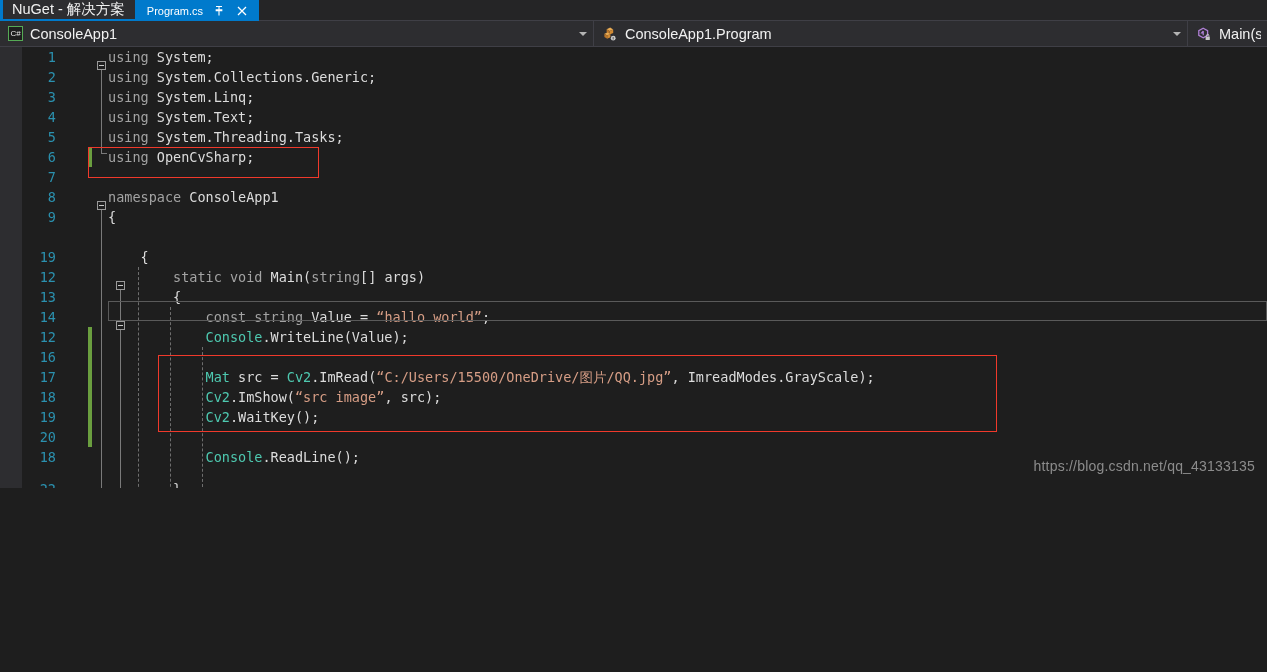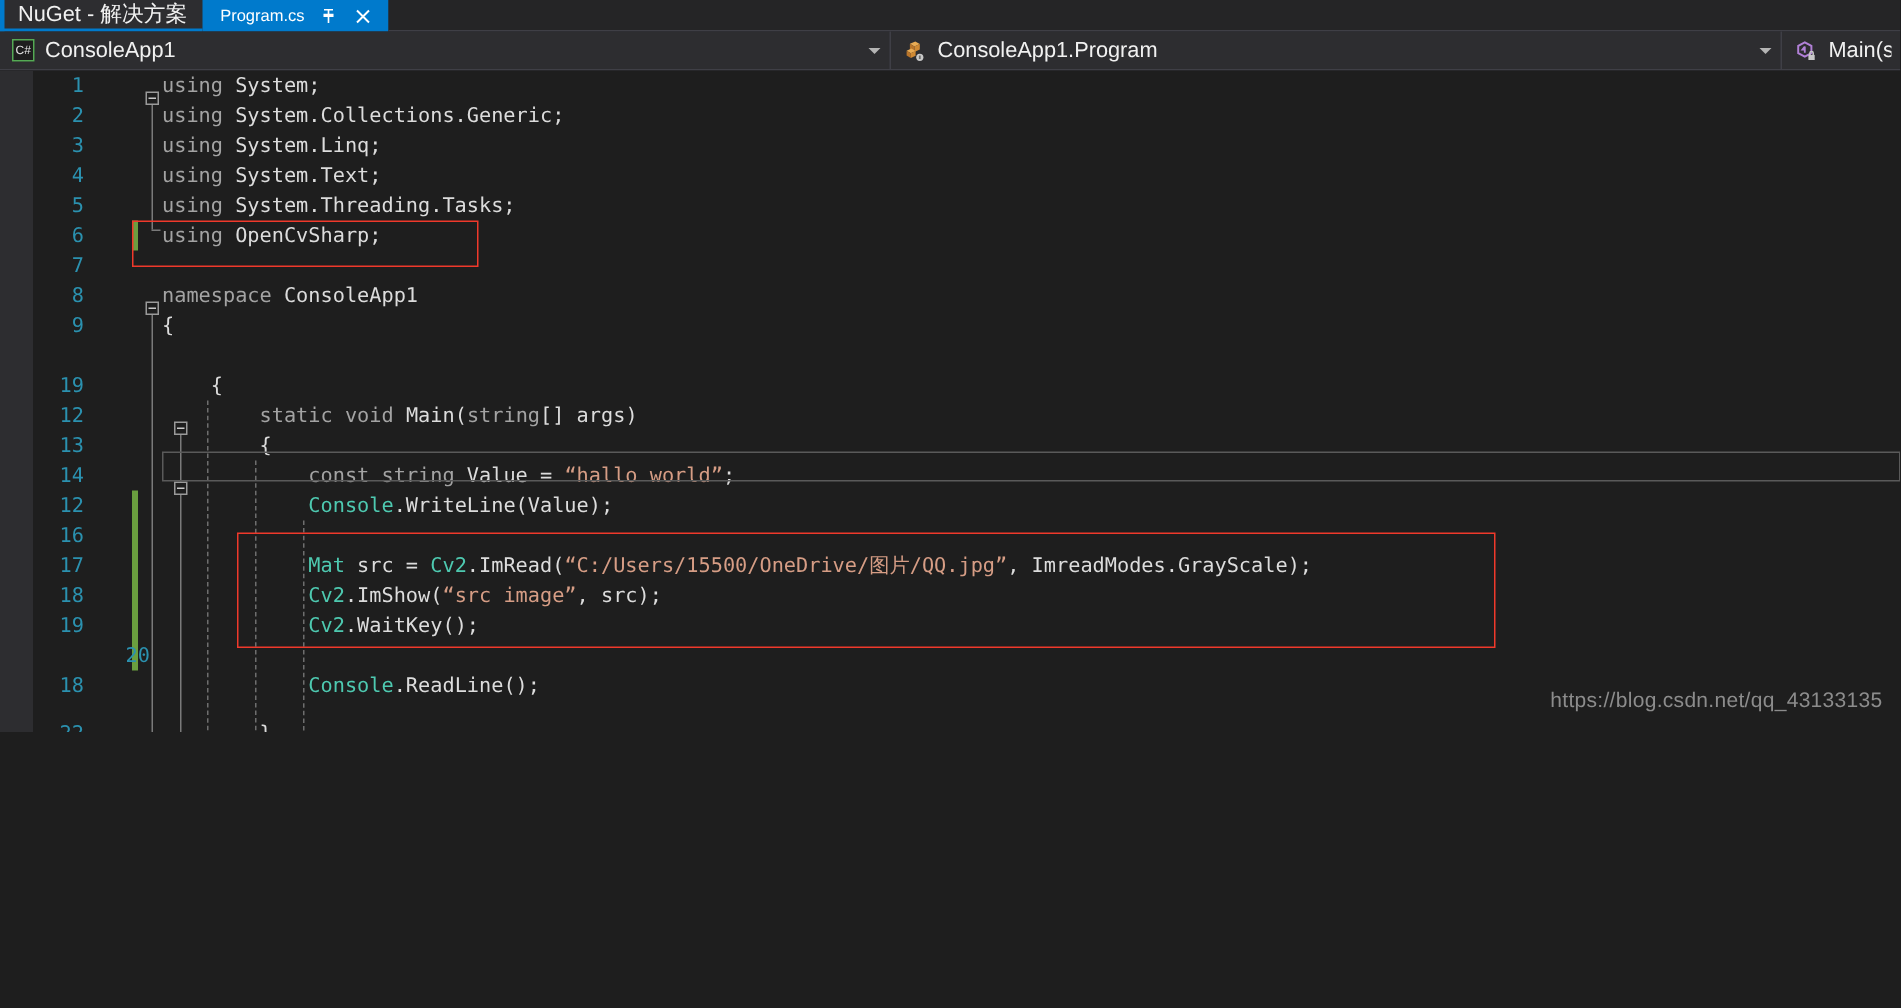--- a/index.html
+++ b/index.html
@@ -334,21 +334,21 @@
         <div class="line" style="top: 160px; position: absolute; left: 0px; right: 0px;"><span class="lnum">9</span><span class="code"><span class="pln">{</span></span></div>
         <div class="line" style="top: 200px; position: absolute; left: 0px; right: 0px;"><span class="lnum">19</span><span class="code"><span class="pln">    {</span></span></div>
         <div class="line" style="top: 220px; position: absolute; left: 0px; right: 0px;"><span class="lnum">12</span><span class="code"><span class="pln">        </span><span class="kw">static</span><span class="pln"> </span><span class="kw">void</span><span class="pln"> Main(</span><span class="kw">string</span><span class="pln">[] args)</span></span></div>
         <div class="line" style="top: 240px; position: absolute; left: 0px; right: 0px;"><span class="lnum">13</span><span class="code"><span class="pln">        {</span></span></div>
         <div class="line" style="top: 260px; position: absolute; left: 0px; right: 0px;"><span class="lnum">14</span><span class="code"><span class="pln">            </span><span class="kw">const</span><span class="pln"> </span><span class="kw">string</span><span class="pln"> Value = </span><span class="str">“hallo world”</span><span class="pln">;</span></span></div>
         <div class="line" style="top: 280px; position: absolute; left: 0px; right: 0px;"><span class="lnum">12</span><span class="code"><span class="pln">            </span><span class="typ">Console</span><span class="pln">.WriteLine(Value);</span></span></div>
         <div class="line" style="top: 300px; position: absolute; left: 0px; right: 0px;"><span class="lnum">16</span><span class="code"></span></div>
         <div class="line" style="top: 320px; position: absolute; left: 0px; right: 0px;"><span class="lnum">17</span><span class="code"><span class="pln">            </span><span class="typ">Mat</span><span class="pln"> src = </span><span class="typ">Cv2</span><span class="pln">.ImRead(</span><span class="str">“C:/Users/15500/OneDrive/图片/QQ.jpg”</span><span class="pln">, ImreadModes.GrayScale);</span></span></div>
         <div class="line" style="top: 340px; position: absolute; left: 0px; right: 0px;"><span class="lnum">18</span><span class="code"><span class="pln">            </span><span class="typ">Cv2</span><span class="pln">.ImShow(</span><span class="str">“src image”</span><span class="pln">, src);</span></span></div>
         <div class="line" style="top: 360px; position: absolute; left: 0px; right: 0px;"><span class="lnum">19</span><span class="code"><span class="pln">            </span><span class="typ">Cv2</span><span class="pln">.WaitKey();</span></span></div>
-        <div class="line" style="top: 380px; position: absolute; left: 0px; right: 0px; margin-left: 44px;"><span class="lnum">20</span><span class="code"></span></div>
+        <div class="line" style="top: 380px; position: absolute; left: 0px; right: 0px;"><span class="lnum">20</span><span class="code"></span></div>
         <div class="line" style="top: 400px; position: absolute; left: 0px; right: 0px;"><span class="lnum">18</span><span class="code"><span class="pln">            </span><span class="typ">Console</span><span class="pln">.ReadLine();</span></span></div>
         <div class="line" style="top: 420px; position: absolute; left: 0px; right: 0px; margin-top: 12px;"><span class="lnum">22</span><span class="code"><span class="pln">        }</span></span></div>
         <div class="line" style="top: 440px; position: absolute; left: 0px; right: 0px;"><span class="lnum">23</span><span class="code"><span class="pln">    }</span></span></div>
         <div class="line" style="top: 460px; position: absolute; left: 0px; right: 0px;"><span class="lnum">24</span><span class="code"><span class="pln">}</span></span></div>
         <div class="line" style="top: 480px; position: absolute; left: 0px; right: 0px;"><span class="lnum">25</span><span class="code"></span></div>
       </div>
 
     <div class="curline" style="top:254px;"></div>
   </div>
 

